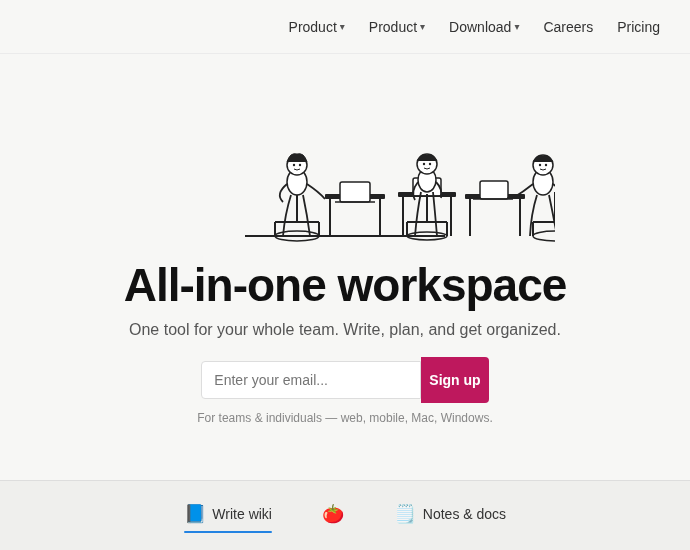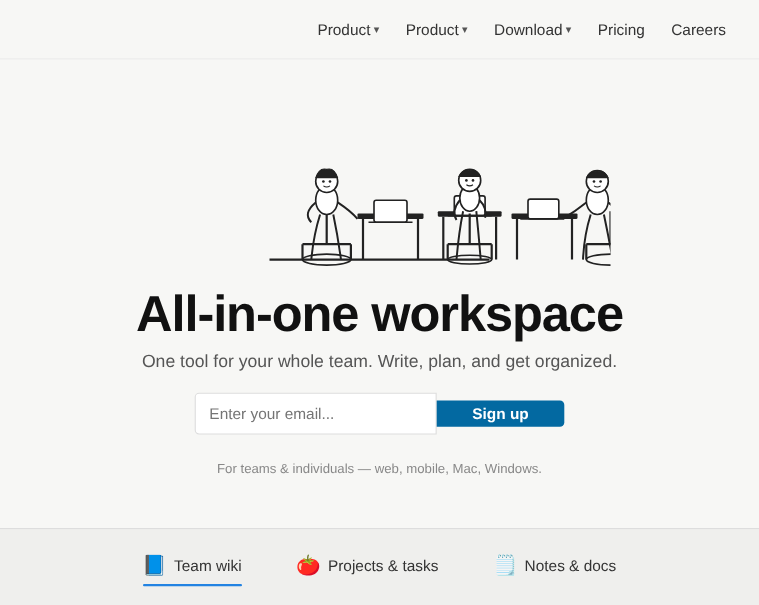--- a/index.html
+++ b/index.html
@@ -92,36 +92,36 @@
       height: 38px;
       border: 1px solid #ddd;
       border-radius: 4px 0 0 4px;
       padding: 0 12px;
       font-size: 14px;
       color: #999;
       background: #fff;
       outline: none;
     }
     .signup-btn {
-      height: 24px;
-      padding: 0 32px;
-      background: #0369a1;
+      height: 46px;
+      padding: 0 8px;
+      background: #be185d;
       color: #fff;
       border: none;
       border-radius: 0 4px 4px 0;
       font-size: 14px;
       font-weight: 600;
       cursor: pointer;
     }
 
     .for-teams {
       font-size: 12px;
       color: #888;
       text-align: center;
-      margin-top: 24px;
+      margin-top: 8px;
     }
 
     
     .bottom-tabs {
       position: absolute;
       bottom: 0; left: 0; right: 0;
       height: 70px;
       background: #efefed;
       display: flex;
       align-items: center;
@@ -169,24 +169,24 @@
     </div>
     <div class="nav-item">
       <span>Product</span>
       <span class="nav-chevron">▾</span>
     </div>
     <div class="nav-item">
       <span>Download</span>
       <span class="nav-chevron">▾</span>
     </div>
     <div class="nav-item">
+      <span>Careers</span>
+    </div>
+    <div class="nav-item">
       <span>Pricing</span>
-    </div>
-    <div class="nav-item">
-      <span>Careers</span>
     </div>
   </div>
 </nav>
 
 <section class="hero">
 
   <div class="illustration">
     <svg class="people" viewBox="0 0 420 180" xmlns="http://www.w3.org/2000/svg">
 
       <line x1="110" y1="162" x2="310" y2="162" stroke="#222" stroke-width="2"></line>
@@ -288,23 +288,22 @@
     <input class="email-input" type="email" placeholder="Enter your email..." style="">
     <button class="signup-btn">Sign up</button>
   </div>
 
   <p class="for-teams">For teams &amp; individuals — web, mobile, Mac, Windows.</p>
 </section>
 
 <div class="bottom-tabs">
   <div class="tab-item active">
     <span class="tab-icon">📘</span>
-    <span>Team wiki</span>
+    <span>Write wiki</span>
   </div>
   <div class="tab-item">
     <span class="tab-icon">🍅</span>
-    <span>Projects &amp; tasks</span>
   </div>
   <div class="tab-item">
     <span class="tab-icon">🗒️</span>
     <span>Notes &amp; docs</span>
   </div>
 </div>
 
 </body></html>

